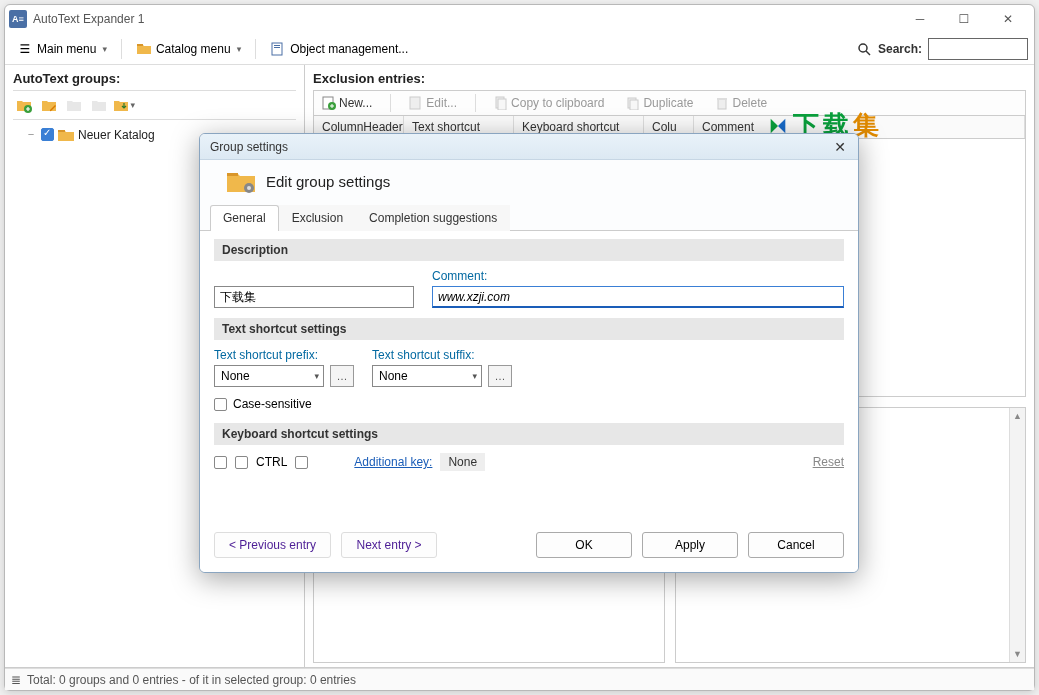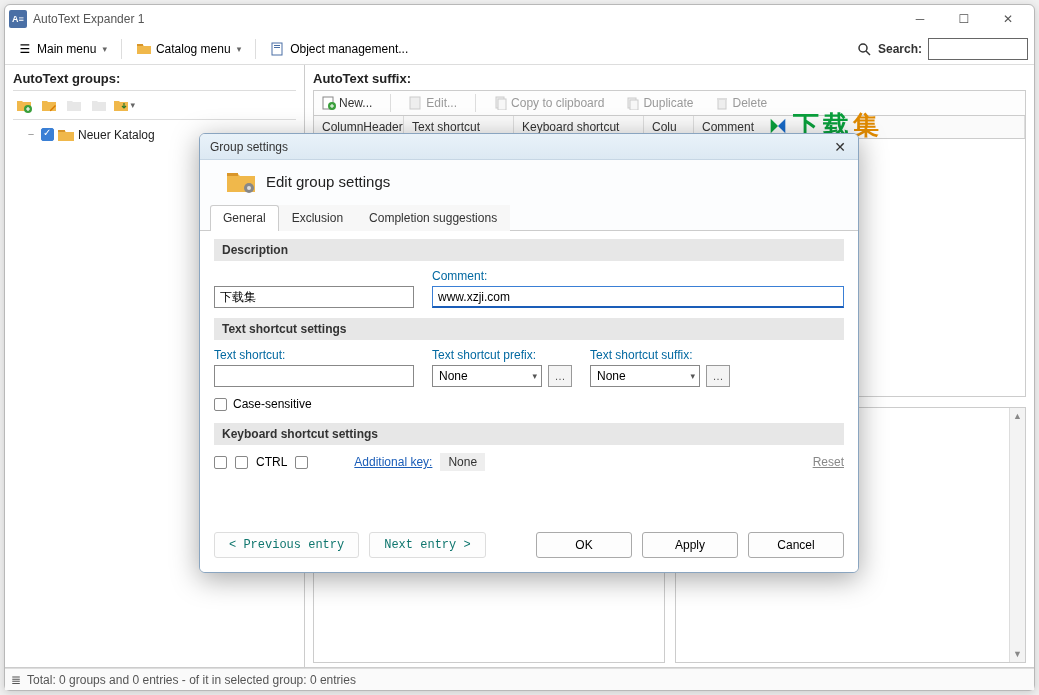--- a/index.html
+++ b/index.html
@@ -64,33 +64,33 @@
 .tabs { display:flex; padding: 0 10px; border-bottom:1px solid #ccc; gap:0; }
 .tab { padding: 5px 12px 6px 12px; border:1px solid transparent; border-bottom:none; color:#333; position:relative; top:1px; background:#f7f7f7;}
 .tab.active { border-color:#ccc; background:#fff; border-radius:3px 3px 0 0; }
 .dlg-body { flex:1; padding: 8px 14px 10px 14px; background:#fff; overflow:auto; }
 .section-head { background:#e7e7e7; padding: 4px 8px; font-weight:600; font-size:12px; color:#333; margin-bottom:8px; }
 .row { display:flex; gap: 18px; align-items:flex-start; margin-bottom: 10px; }
 .field { display:flex; flex-direction:column; gap:3px; }
 .field label { font-size:12px; color:#0369a1; }
 .field input[type=text] { height: 22px; border:1px solid #888; padding: 0 5px; font-size:12px; }
 .comment-field { flex:1; }
-.comment-field input { width:100%; border:1px solid #3a7fd5 !important; border-bottom:2px solid #1a5db8 !important; }
+.comment-field input { width:100%; border:1px solid #3a7fd5 !important; border-bottom:2px solid #1a5db8 !important;font-style:italic; }
 .select { height:22px; border:1px solid #888; background:#fff; display:flex; align-items:center; justify-content:space-between; padding: 0 4px 0 6px; min-width:110px; }
 .select .arr { font-size:9px; color:#555; }
 .sqbtn { width:24px; height:22px; border:1px solid #999; background:#f4f4f4; display:flex;align-items:center;justify-content:center; color:#555; font-size:11px;}
 .chk-box { width:13px; height:13px; border:1px solid #888; background:#fff; display:inline-block; border-radius:2px;}
 .inline { display:flex; align-items:center; gap:6px; }
 .link { color:#1a5db8; text-decoration:underline; }
 .reset { color:#888; text-decoration:underline; margin-left:auto; }
 .none-box { background:#eee; padding: 2px 8px; color:#333; }
 .dlg-buttons { display:flex; gap:10px; padding: 10px 14px 14px 14px; background:#fff; border-top: none; }
 .dlg-buttons .spacer { flex:1; }
 .btn { min-width: 96px; height: 26px; border:1px solid #aaa; background:#fdfdfd; border-radius:3px; display:flex;align-items:center;justify-content:center; color:#000000; padding: 0 14px; }
-.btn.disabled { color:#0f766e; border-color:#ddd;font-family:Liberation Mono, monospace; }
+.btn.disabled { color:#4c1d95; border-color:#ddd; }
 
 
 .wm { position:absolute; right: 160px; top: 108px; pointer-events:none; text-align:left; }
 .wm .row1 { display:flex; align-items:center; gap:4px; }
 .wm .big { font-size:26px; font-weight:800; }
 .wm .c1 { color:#0a9f3c; } .wm .c2 { color:#0a9f3c; } .wm .c3 { color:#e08a00; }
 .wm .sub { color:#1769c7; font-size:15px; letter-spacing:1px; margin-top:-4px; margin-left:26px;}
 .wm svg { width:22px; height:22px; }
 
 
@@ -191,21 +191,21 @@
           <span class="fold"><svg width="16" height="14">
                 <path fill="#f0b84b" d="M0 2h6l2 2h8v9H0z"></path>
                 <rect y="2" width="7" height="2" fill="#d9962a"></rect>
               </svg></span>
           <span class="lbl">Neuer Katalog</span>
         </div>
       </div>
     </div>
 
     <div class="right-pane">
-      <h4>AutoText suffix:</h4>
+      <h4>Exclusion entries:</h4>
       <div class="entry-toolbar">
         <div class="ebtn active">
             <svg width="14" height="14">
               <rect x="1" y="1" width="10" height="12" fill="#fff" stroke="#888"></rect>
               <circle cx="10" cy="10" r="4" fill="#3a9f3c"></circle>
               <path d="M10 8v4M8 10h4" stroke="#fff"></path>
             </svg>
             <span>New...</span>
           </div>
         <span class="esep"></span>
@@ -308,24 +308,20 @@
         <input type="text" value="下载集" style="">
       </div>
       <div class="field comment-field">
         <label>Comment:</label>
         <input type="text" value="www.xzji.com" style="">
       </div>
     </div>
 
     <div class="section-head">Text shortcut settings</div>
     <div class="row">
-      <div class="field" style="width:200px">
-        <label>Text shortcut:</label>
-        <input type="text" style="">
-      </div>
       <div class="field">
         <label>Text shortcut prefix:</label>
         <div class="inline">
           <div class="select">
               <span>None</span>
               <span class="arr">▾</span>
             </div>
           <div class="sqbtn">…</div>
         </div>
       </div>

